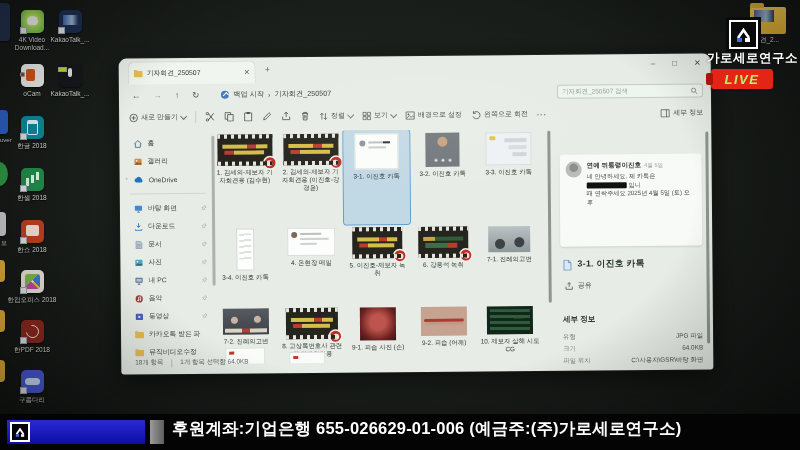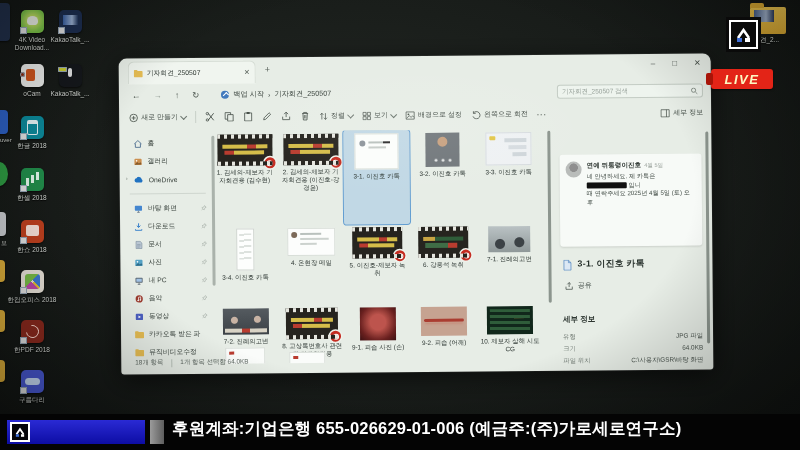--- a/index.html
+++ b/index.html
@@ -46,21 +46,21 @@
   .tr-folder::after{content:"";position:absolute;left:4px;top:3px;width:20px;height:12px;background:linear-gradient(90deg,#48608a,#9fb0c8 60%,#2c3c5c);}
   .tr-folder-lbl{position:absolute;left:760px;top:36px;font-size:6.5px;color:#d9ddd8;text-shadow:0 1px 1px #000;}
   .wm-box{position:absolute;left:726px;top:17px;width:35px;height:35px;background:#0a0a0a;display:flex;align-items:center;justify-content:center;z-index:30;}
   .wm-inner{width:25px;height:25px;border:2px solid #fff;position:relative;}
   .wm-inner svg{position:absolute;inset:0;}
   .wm-brand{position:absolute;right:2px;top:50px;width:100px;text-align:right;z-index:30;
     font-size:12.5px;font-weight:bold;color:#fff;letter-spacing:.5px;text-shadow:0 0 2px rgba(0,0,0,.8);}
   .live{position:absolute;left:711px;top:69px;width:62px;height:20px;background:#e32417;border-radius:3px;z-index:30;
     display:flex;align-items:center;justify-content:center;box-shadow:0 1px 2px rgba(0,0,0,.5);}
   .live::before{content:"";position:absolute;left:-5px;top:4px;width:7px;height:12px;background:#a81408;border-radius:2px;}
-  .live span{font-size:13px;font-weight:bold;font-style:italic;color:#fef9c3;letter-spacing:1.5px;}
+  .live span{font-size:13px;font-weight:bold;font-style:italic;color:#bef264;letter-spacing:1.5px;}
   
   .win{position:absolute;left:120px;top:56px;width:592px;height:316px;background:#e7ede6;
     border-radius:8px 8px 3px 3px;box-shadow:0 6px 26px rgba(0,0,0,.6), 0 0 0 1px rgba(255,255,255,.06);
     transform:rotate(-.5deg);font-size:7px;color:#3a443e;filter:saturate(.92);}
   .titlebar{position:absolute;left:0;top:0;right:0;height:26px;}
   .tab{position:absolute;left:9px;top:3px;width:128px;height:23px;background:#f0f5ef;border:1px solid #d5dcd4;border-bottom:none;
     border-radius:6px 6px 0 0;display:flex;align-items:center;padding:0 5px;gap:4px;box-sizing:border-box;}
   .tab-title{flex:1;font-size:6.8px;color:#2f3933;white-space:nowrap;overflow:hidden;}
   .tab-x{font-size:7px;color:#5a645d;}
   .newtab{position:absolute;left:146px;top:7px;font-size:9px;color:#5a645d;}
@@ -603,20 +603,21 @@
 
   <div class="wm-box">
     <div class="wm-inner">
       <svg viewBox="0 0 25 25" width="25" height="25">
           <path d="M7 16 L12.5 8 L18 16" fill="none" stroke="#fff" stroke-width="2.6"></path>
           <rect x="6" y="16" width="5" height="4" fill="#3f6fd8"></rect>
           <rect x="14" y="16" width="5" height="4" fill="#fff"></rect>
         </svg>
     </div>
   </div>
+  <div class="wm-brand">가로세로연구소</div>
   <div class="live">
       <span>LIVE</span>
     </div>
 
   <div class="banner">
     <div class="b-blue"></div>
     <div class="b-logo">
       <svg viewBox="0 0 25 25" width="16" height="16">
           <path d="M7 16 L12.5 8 L18 16" fill="none" stroke="#fff" stroke-width="2.8"></path>
           <rect x="6" y="16" width="5" height="4" fill="#3f6fd8"></rect>

